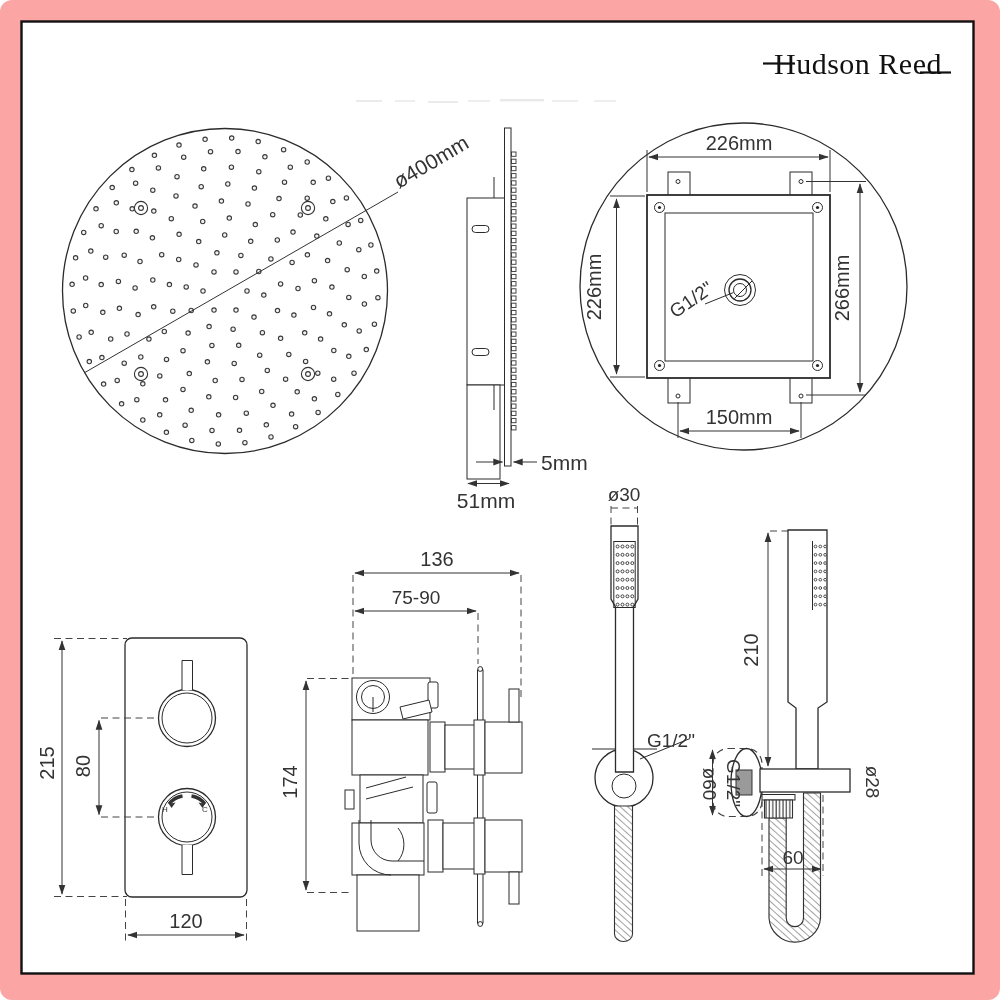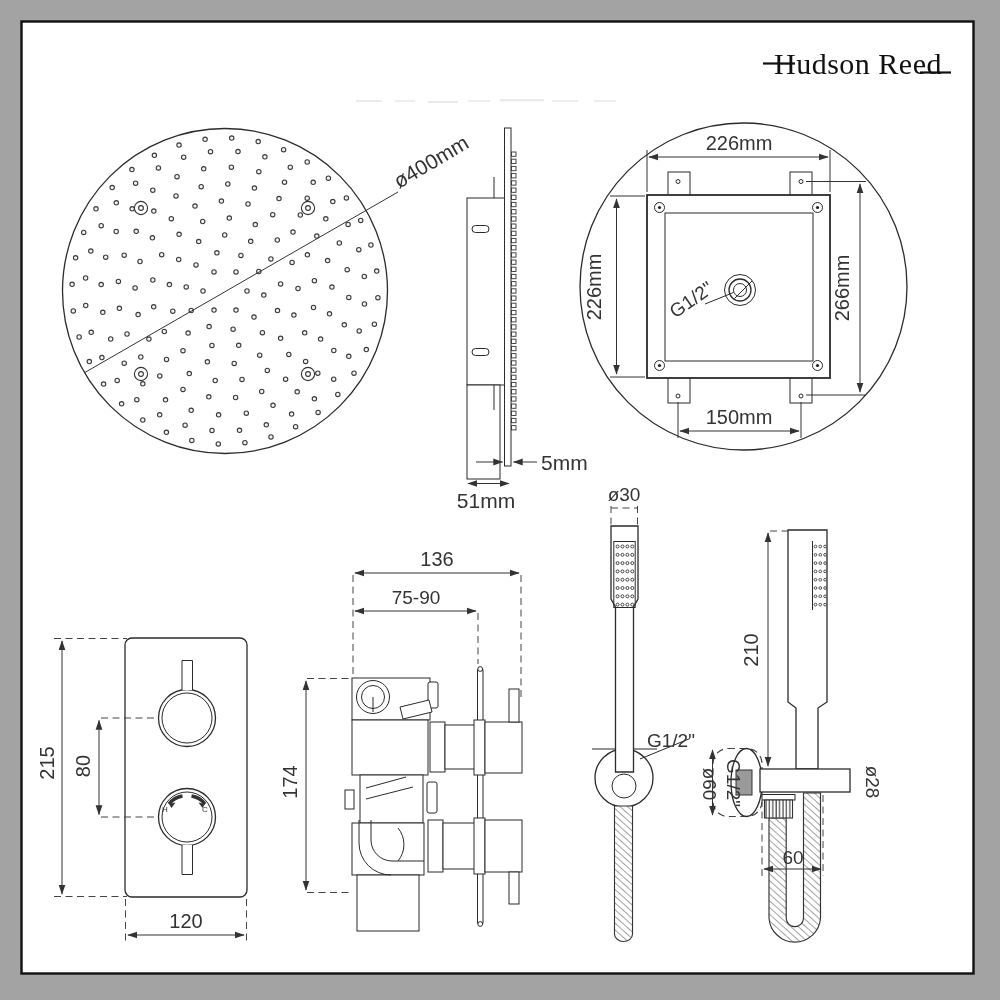--- a/index.html
+++ b/index.html
@@ -1,16 +1,16 @@
 <!DOCTYPE html>
 <html><head>
 <meta charset="utf-8">
 <style>
   html,body{margin:0;padding:0;background:#fff;}
-  .page{width:1000px;height:1000px;position:relative;background:#a3a3a3;}
+  .page{width:1000px;height:1000px;position:relative;background:#fca5a5;border-radius:12px;}
   svg{position:absolute;left:0;top:0;}
   .ln{stroke:#2b2b2b;stroke-width:1.3;fill:none;}
   .lnt{stroke:#2b2b2b;stroke-width:1;fill:none;}
   .wht{fill:#fff;stroke:#2b2b2b;stroke-width:1.3;}
   .whtt{fill:#fff;stroke:#2b2b2b;stroke-width:1;}
   .dim{stroke:#333;stroke-width:1;fill:none;}
   .dash{stroke:#444;stroke-width:1;fill:none;stroke-dasharray:7 4.5;}
   .dashf{stroke:#444;stroke-width:1.2;fill:#fff;stroke-dasharray:7 4.5;}
   text{font-family:"Liberation Sans","DejaVu Sans",sans-serif;fill:#333;}
   .dtx{font-size:20px;}

